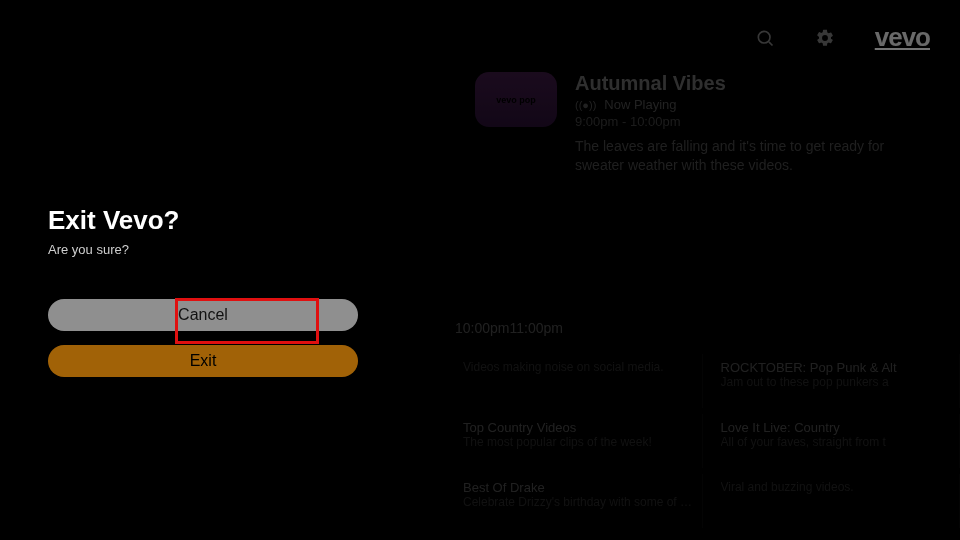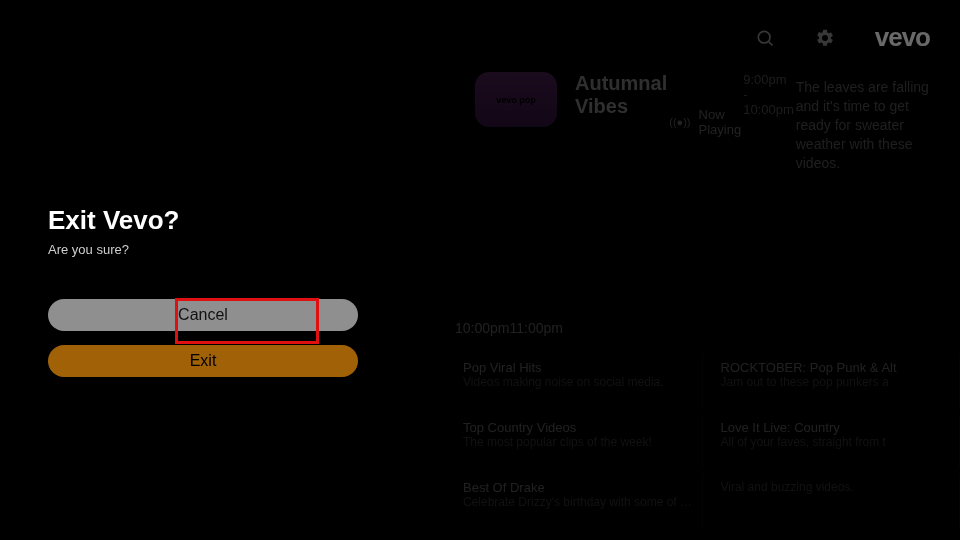--- a/index.html
+++ b/index.html
@@ -1,28 +1,28 @@
 <!DOCTYPE html>
 <html><head>
 <meta charset="utf-8">
 <style>
   * { margin: 0; padding: 0; box-sizing: border-box; }
   html, body { width: 960px; height: 540px; overflow: hidden; background: #000; font-family: Arial, Helvetica, sans-serif; color: #fff; }
   .app { position: relative; width: 960px; height: 540px; }
 
   
-  .header { position: absolute; top: 22px; right: 30px; display: flex; align-items: center; gap: 40px; }
+  .header { position: absolute; top: 22px; right: 30px; display: flex; align-items: center; gap: 40px; text-decoration: underline; }
   .header .icon { color: #aaa; opacity: 0.8; }
   .logo { font-weight: 900; font-size: 26px; letter-spacing: -1px; color: #e8e8e8; }
 
   
   .nowplaying { position: absolute; left: 475px; top: 72px; display: flex; gap: 18px; opacity: .55; max-width: 460px; }
   .thumb { width: 92px; height: 55px; background: linear-gradient(180deg,#6d2f78, #4b1e5e); display:flex; align-items:center; justify-content:center; border-radius:14px;}
   .thumb-label { font-size: 9px; color: #111; font-weight: bold; background:#fff0; }
-  .np-texts { display:flex; flex-direction:row; gap:2px; max-width: 360px; }
+  .np-texts { display:flex; flex-direction:column; gap:2px; max-width: 360px; }
   .np-title { font-size: 20px; font-weight: 600; color: #bdbdbd; }
   .np-row { display:flex; align-items:center; gap:8px; font-size: 13px; color:#8a8a8a; }
   .np-time { font-size: 13px; color:#737373; }
   .np-desc { font-size: 14px; color:#7e7e7e; margin-top:6px; line-height:1.35; }
   .live-dot { font-size: 11px; color:#888; }
 
   
   .guide { position: absolute; left: 455px; top: 320px; right: 0; opacity: .35; }
   .time-row { display:flex; font-size:14px; color:#cfcfcf; margin-bottom:18px; }
   .grid-row { display:flex; gap:10px; height:54px; margin-bottom:6px; }
@@ -81,21 +81,20 @@
     </div>
   </div>
 
   <div class="guide">
     <div class="time-row">
       <span>10:00pm</span>
       <span>11:00pm</span>
     </div>
     <div class="grid-row">
       <div class="cell">
-        <div class="cell-title">Pop Viral Hits</div>
         <div class="cell-sub">Videos making noise on social media.</div>
       </div>
       <div class="cell">
         <div class="cell-title">ROCKTOBER: Pop Punk &amp; Alt</div>
         <div class="cell-sub">Jam out to these pop punkers a</div>
       </div>
     </div>
     <div class="grid-row">
       <div class="cell">
         <div class="cell-title">Top Country Videos</div>

